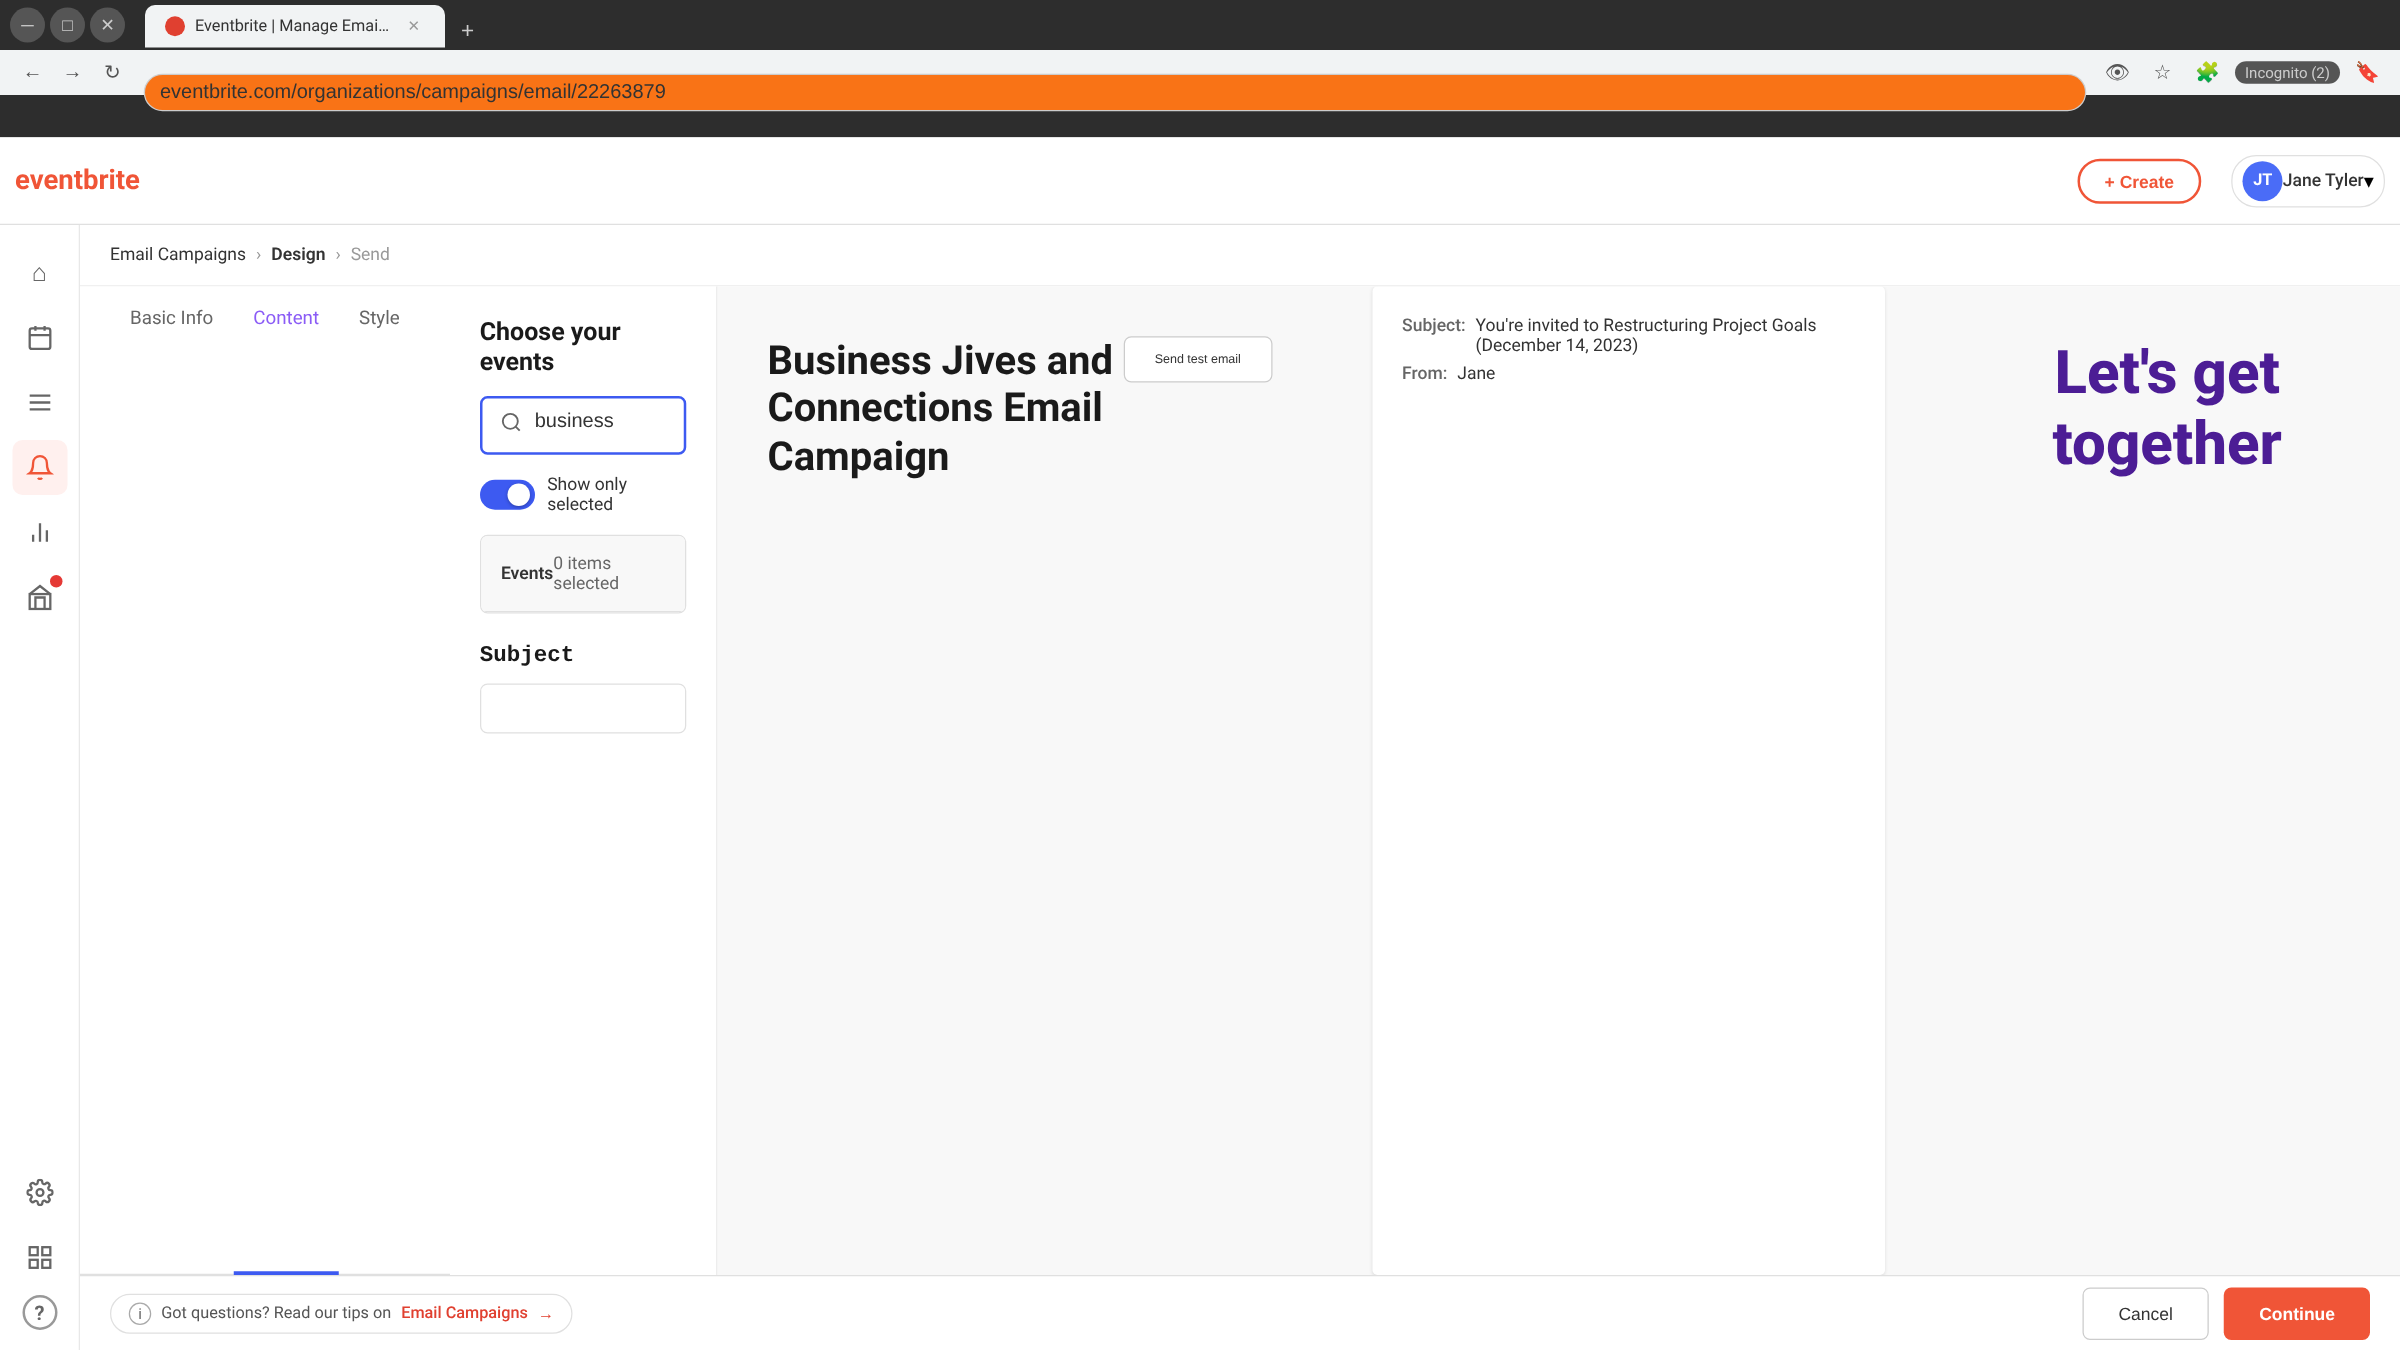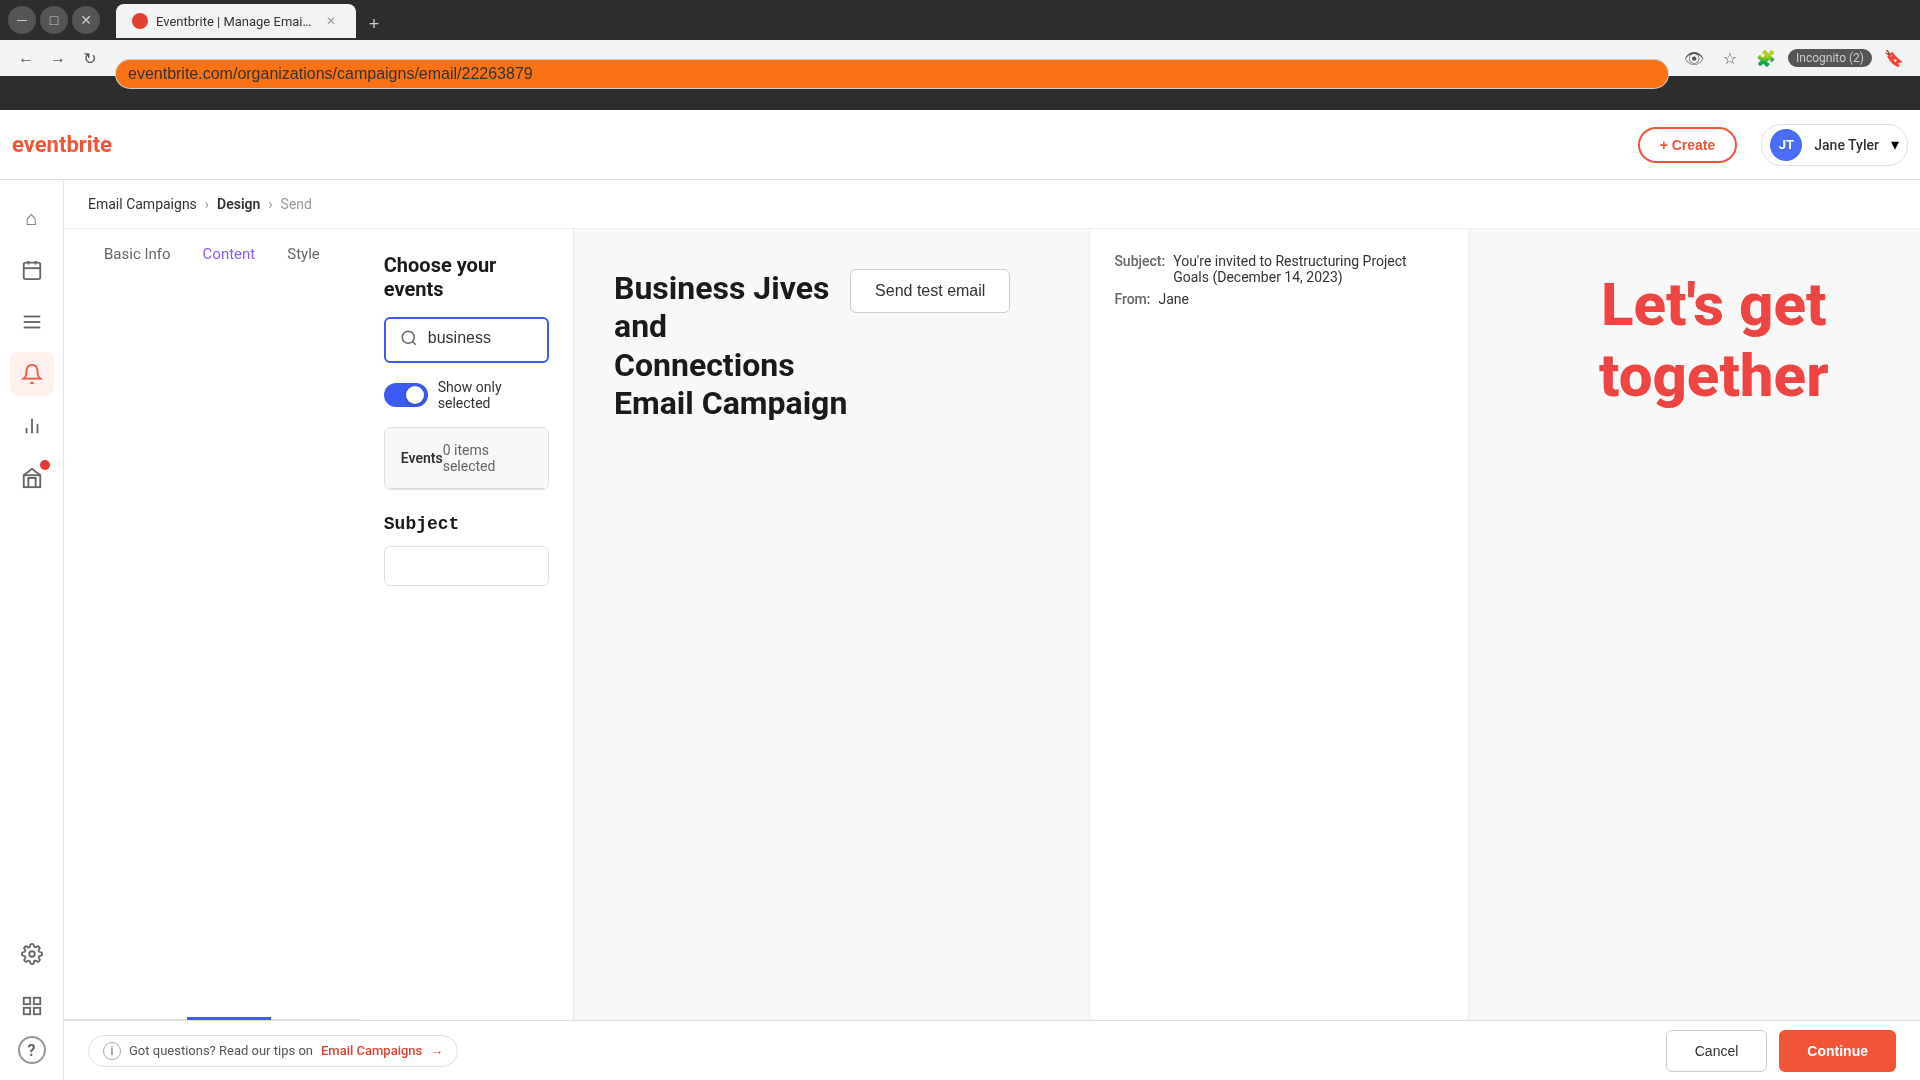--- a/index.html
+++ b/index.html
@@ -173,21 +173,21 @@
       color: #f05537;
       background: transparent;
       border-radius: 20px;
       padding: 8px 20px;
       font-size: 14px;
       font-weight: 600;
       cursor: pointer;
       display: flex; align-items: center; gap: 6px;
     }
     .user-menu {
-      display: flex; align-items: center; gap: 12px;
+      display: flex; align-items: center; gap: 0;
       cursor: pointer;
       padding: 4px 8px;
       border-radius: 20px;
       border: 1px solid #e0e0e0;
     }
     .avatar {
       width: 32px; height: 32px;
       border-radius: 50%;
       background: #4a6cf7;
       color: #fff;
@@ -399,21 +399,21 @@
       font-weight: 700;
       color: #1a1a1a;
       line-height: 1.2;
       max-width: 400px;
     }
     .send-test-btn {
       border: 1px solid #ccc;
       background: #fff;
       border-radius: 6px;
       padding: 12px 24px;
-      font-size: 16px;
+      font-size: 10px;
       color: #333;
       cursor: pointer;
       white-space: nowrap;
     }
 
     .email-preview {
       margin: 0 40px;
       background: #fff;
       border-radius: 4px;
       padding: 24px;
@@ -422,23 +422,23 @@
     .email-meta { margin-bottom: 16px; }
     .email-meta-row { display: flex; gap: 8px; margin-bottom: 6px; font-size: 14px; }
     .email-meta-label { color: #666; font-weight: 500; }
     .email-meta-value { color: #333; }
 
     .preview-hero {
       padding: 40px 40px;
       text-align: center;
     }
     .preview-hero-text {
-      font-size: 60px;
+      font-size: 48px;
       font-weight: 800;
-      color: #ef4444;
+      color: #4c1d95;
     }
 
     
     .bottom-bar {
       height: 60px;
       border-top: 1px solid #e0e0e0;
       background: #fff;
       display: flex;
       align-items: center;
       padding: 0 24px;

